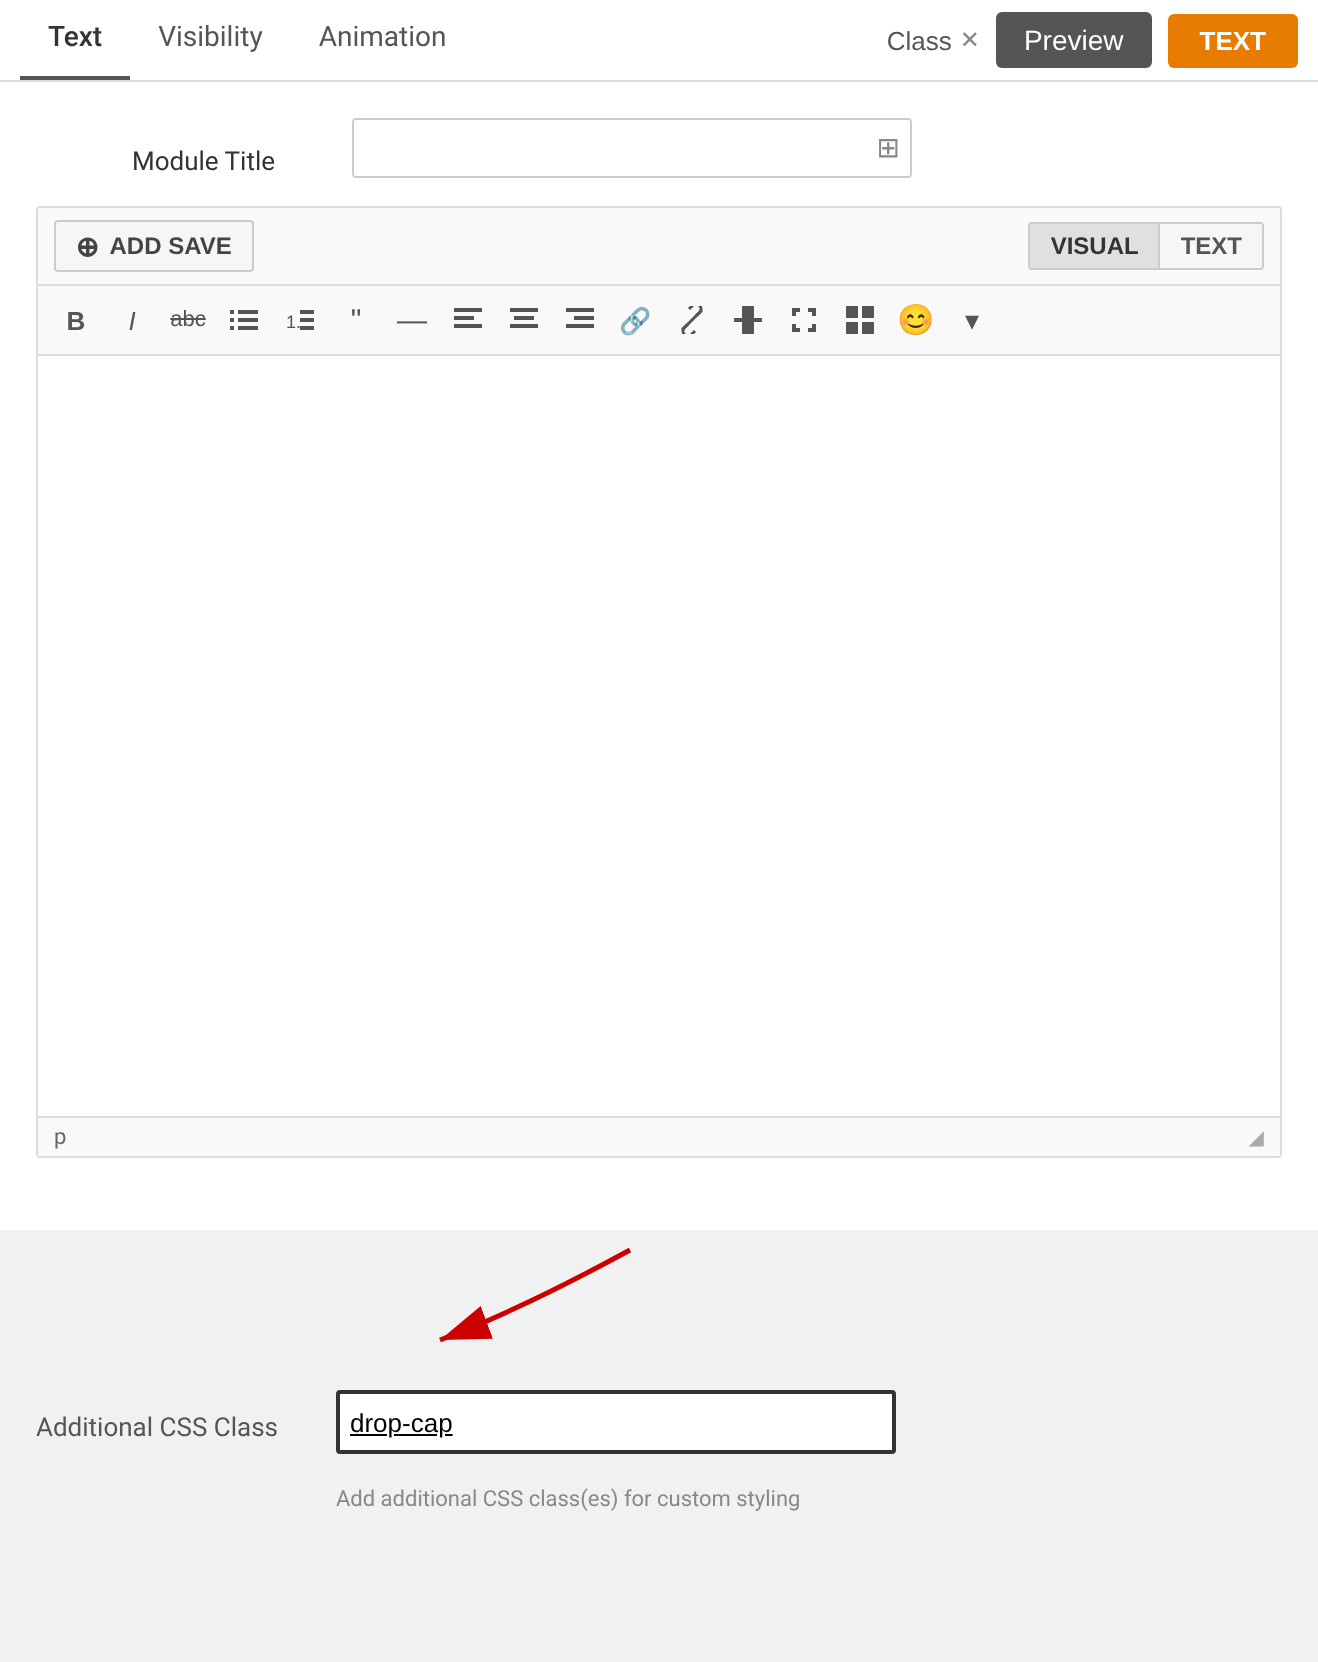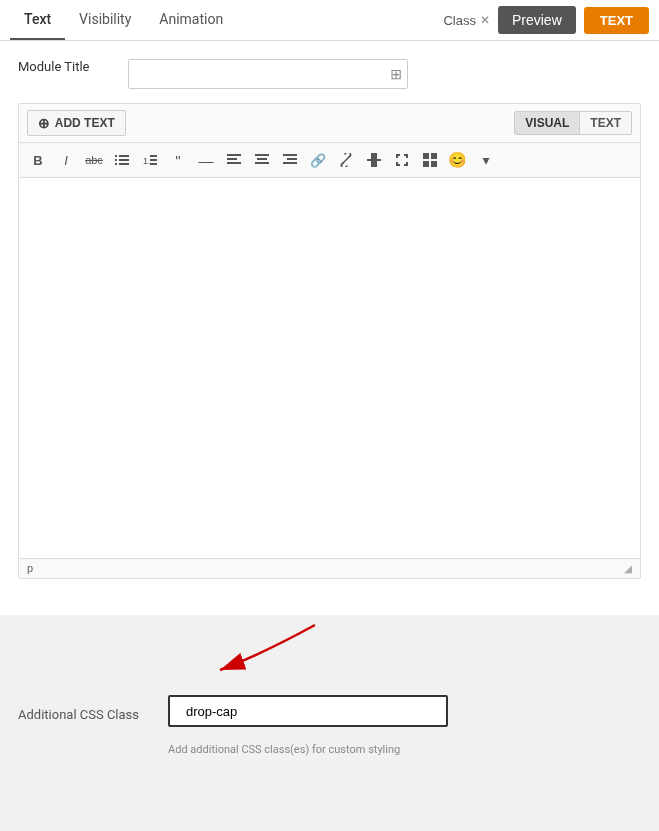--- a/index.html
+++ b/index.html
@@ -84,22 +84,23 @@
 
     
     .main-content {
       background: #fff;
       padding: 18px 18px 20px 18px;
     }
 
     
     .field-row {
       display: flex;
-      align-items: flex-start;
+      align-items: flex-end;
       margin-bottom: 14px;
+      margin-left: 48px;
     }
     .field-label {
       font-size: 13px;
       color: #333;
       min-width: 110px;
       flex-shrink: 0;
     }
     .field-input-wrap {
       flex: 1;
       position: relative;
@@ -253,23 +254,24 @@
     .css-input-wrap {
       position: relative;
       flex: 1;
     }
     .css-input {
       width: 100%;
       max-width: 280px;
       height: 32px;
       border: 2px solid #333;
       border-radius: 2px;
-      padding: 0 16px;
+      padding: 0 5px;
       font-size: 13px;
       outline: none;
+      text-decoration: underline;
     }
     .css-hint {
       font-size: 11px;
       color: #888;
       margin-top: 16px;
       margin-left: 150px;
     }
 
     
     .arrow-annotation {
@@ -321,21 +323,21 @@
       <input type="text" class="field-input" style="">
       <span class="field-input-icon">⊞</span>
     </div>
   </div>
 
   <div class="editor-container">
 
     <div class="editor-top-bar">
       <button class="add-media-btn">
         <span class="media-icon">⊕</span>
-        <span>ADD TEXT</span>
+        <span>ADD SAVE</span>
       </button>
       <div class="visual-text-toggle">
         <button class="vt-btn active">
           <span>VISUAL</span>
         </button>
         <div class="vt-divider"></div>
         <button class="vt-btn">
           <span>TEXT</span>
         </button>
       </div>

